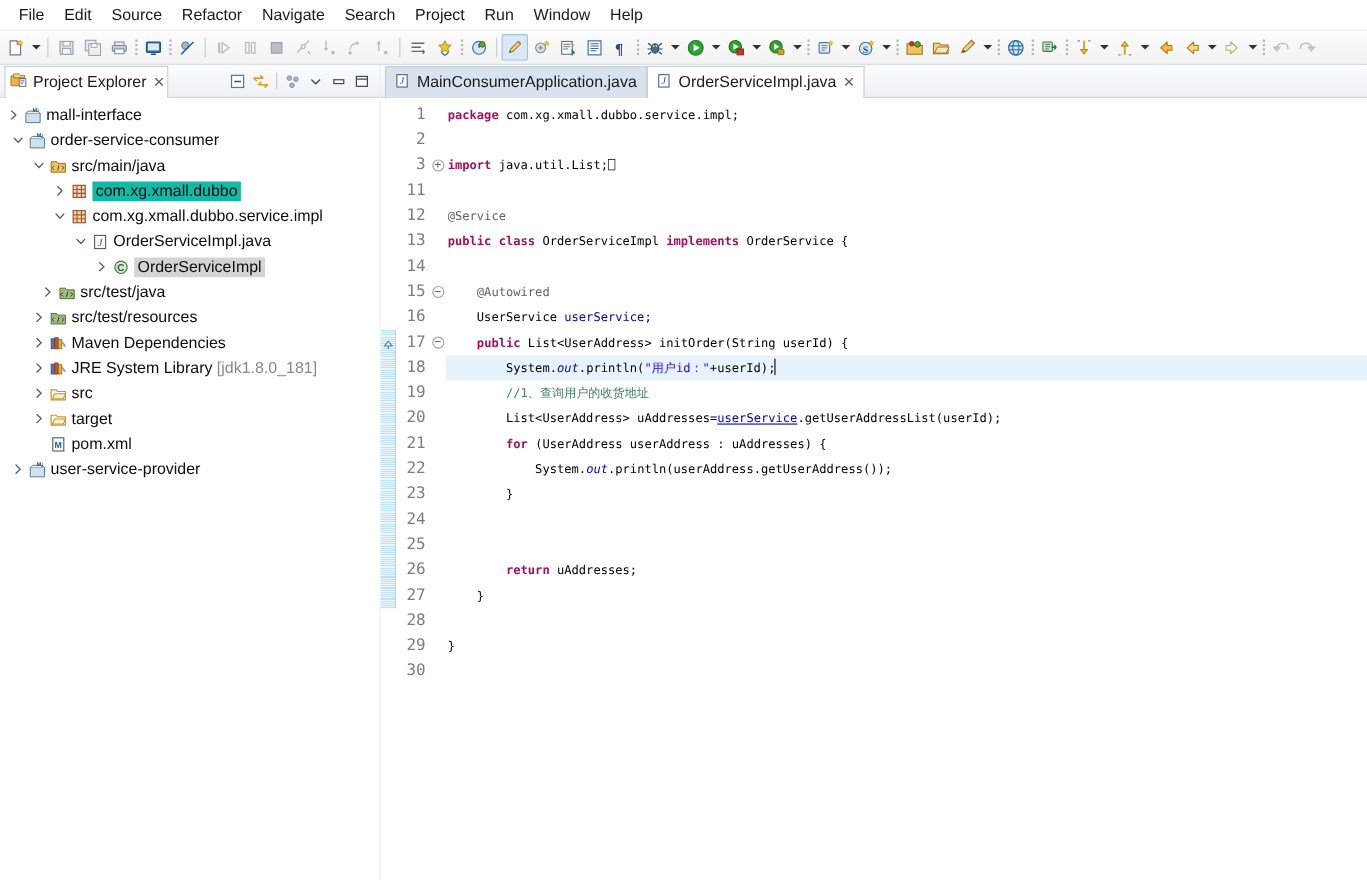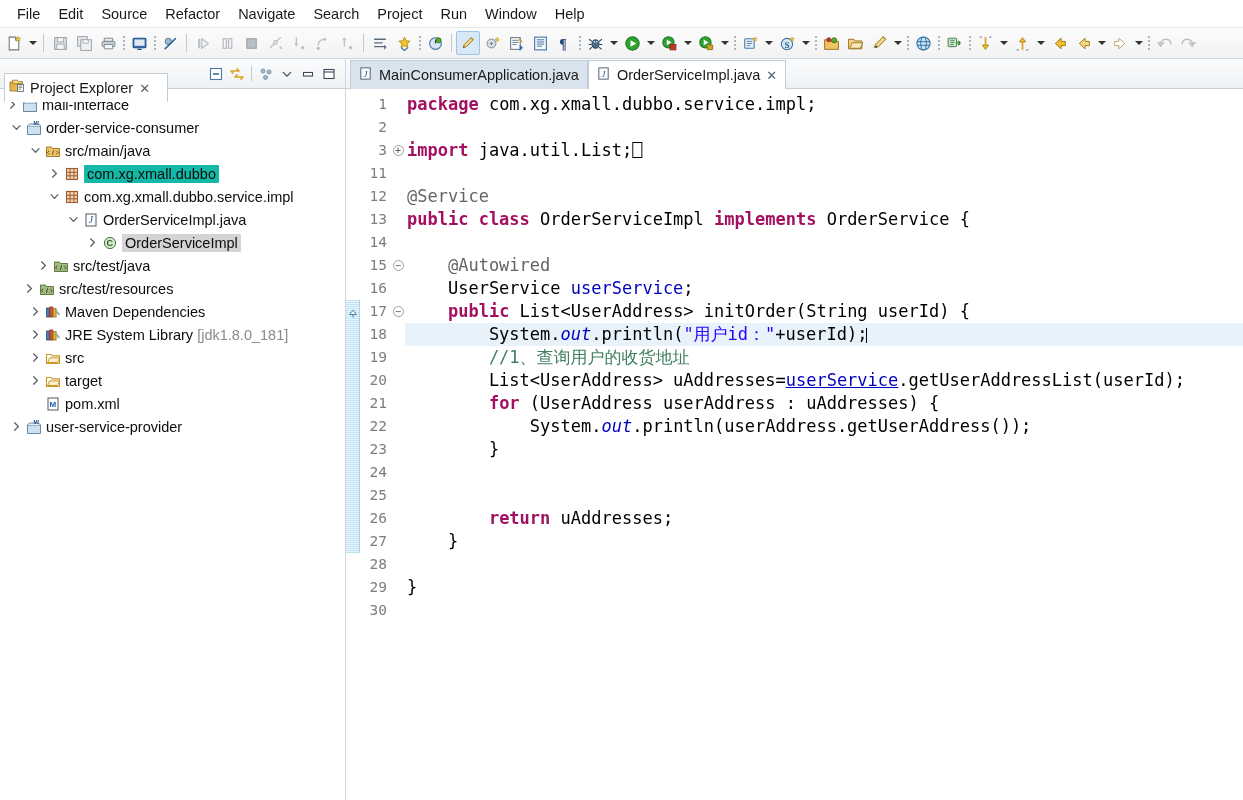--- a/index.html
+++ b/index.html
@@ -93,22 +93,22 @@
     background: linear-gradient(to bottom,#fbfcfd 0%, #eef1f4 100%);
     border-bottom: 1px solid #c9d0d7;
     padding: 0 2px 0 4px;
   }
   #explorer-tab {
     display: flex; align-items: center; gap: 5px;
     background: #ffffff;
     border: 1px solid #c4ccd4;
     border-bottom: none;
     height: 29px;
-    padding: 0 16px 0 4px;
-    position: relative; top: 14px;
+    padding: 0 1px 0 4px;
+    position: relative; top: 1px;
   }
   #explorer-title {
     font-size: 14.5px; color: #1a1a1a; white-space: nowrap;
   }
   .view-close {
     font-size: 13px; color: #56626e; line-height: 1;
     padding: 0 1px; font-family: "DejaVu Sans", sans-serif;
   }
   #explorer-tools {
     margin-left: auto;
@@ -223,21 +223,21 @@
     user-select: none;
   }
   #fold-col {
     width: 14px; flex: 0 0 14px;
     background: #ffffff;
     padding-top: 4px;
   }
   #code {
     flex: 1;
     padding-top: 4px;
-    font-size: 17px;
+    font-size: 11px;
     color: #000000;
     overflow: hidden;
     min-width: 0;
     position: relative;
   }
   .ln { height: 23px; line-height: 23px; padding-right: 4px; }
   .fl { height: 23px; line-height: 23px; display:flex; align-items:center; justify-content:center; }
   .cl { height: 23px; line-height: 23px; white-space: pre; padding-left: 2px; }
   .cl.cur { background: #e8f2fb; }
 
@@ -776,21 +776,21 @@
             </svg>
           </span>
           <span class="ticon">
             <svg width="16" height="16" viewBox="0 0 16 16">
               <path d="M1.5 4h5l1.1 1.5H14.5v8H1.5z" fill="#9fba84" stroke="#56702f" stroke-width="0.9"></path>
               <path d="M4.2 7.8L2.4 9.6l1.8 1.8M11.3 7.8l1.8 1.8-1.8 1.8M8.6 7.3l-1.2 4.6" fill="none" stroke="#2e3d1c" stroke-width="0.9"></path>
             </svg>
           </span>
           <span class="tlabel"><span>src/test/java</span></span>
         </div>
-        <div class="row" style="padding-left: 21px;">
+        <div class="row" style="padding-left: 27px;">
           <span class="twisty">
             <svg width="11" height="11" viewBox="0 0 11 11">
               <path d="M3.6 1.8l3.8 3.7-3.8 3.7" fill="none" stroke="#55606b" stroke-width="1.25" stroke-linecap="round" stroke-linejoin="round"></path>
             </svg>
           </span>
           <span class="ticon">
             <svg width="16" height="16" viewBox="0 0 16 16">
               <path d="M1.5 4h5l1.1 1.5H14.5v8H1.5z" fill="#9fba84" stroke="#56702f" stroke-width="0.9"></path>
               <path d="M4.2 7.8L2.4 9.6l1.8 1.8M11.3 7.8l1.8 1.8-1.8 1.8M8.6 7.3l-1.2 4.6" fill="none" stroke="#2e3d1c" stroke-width="0.9"></path>
             </svg>

